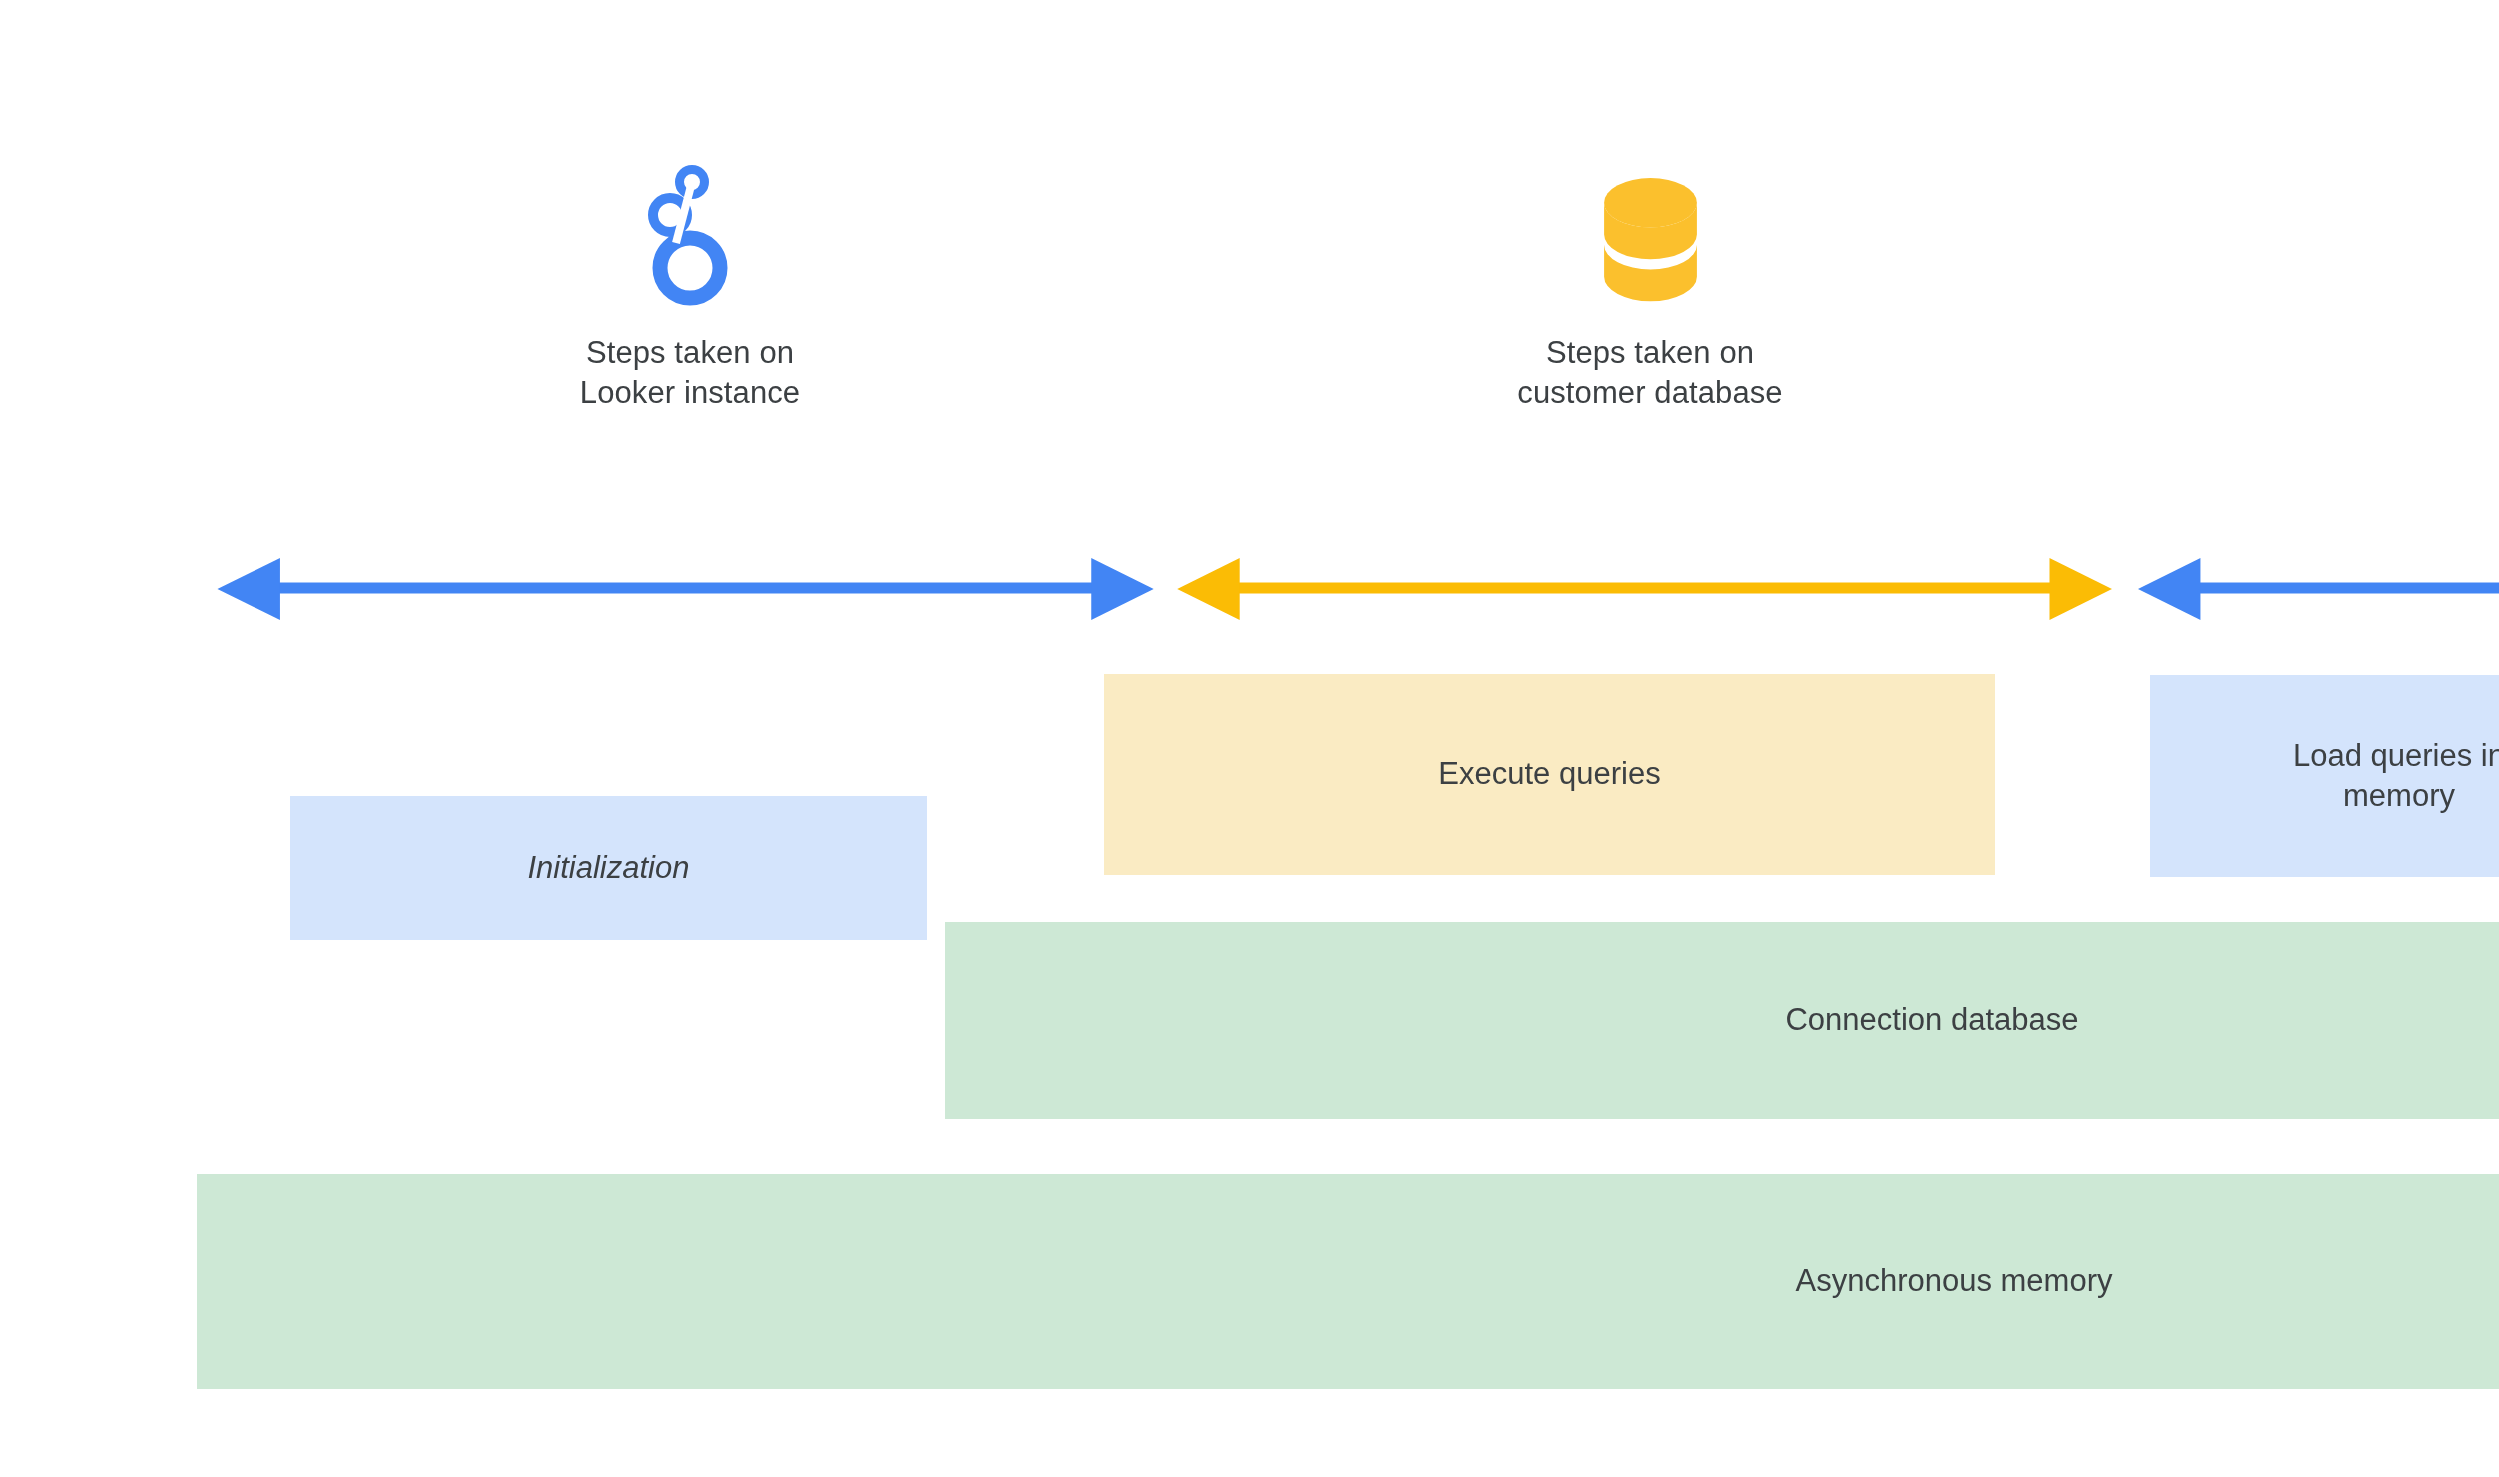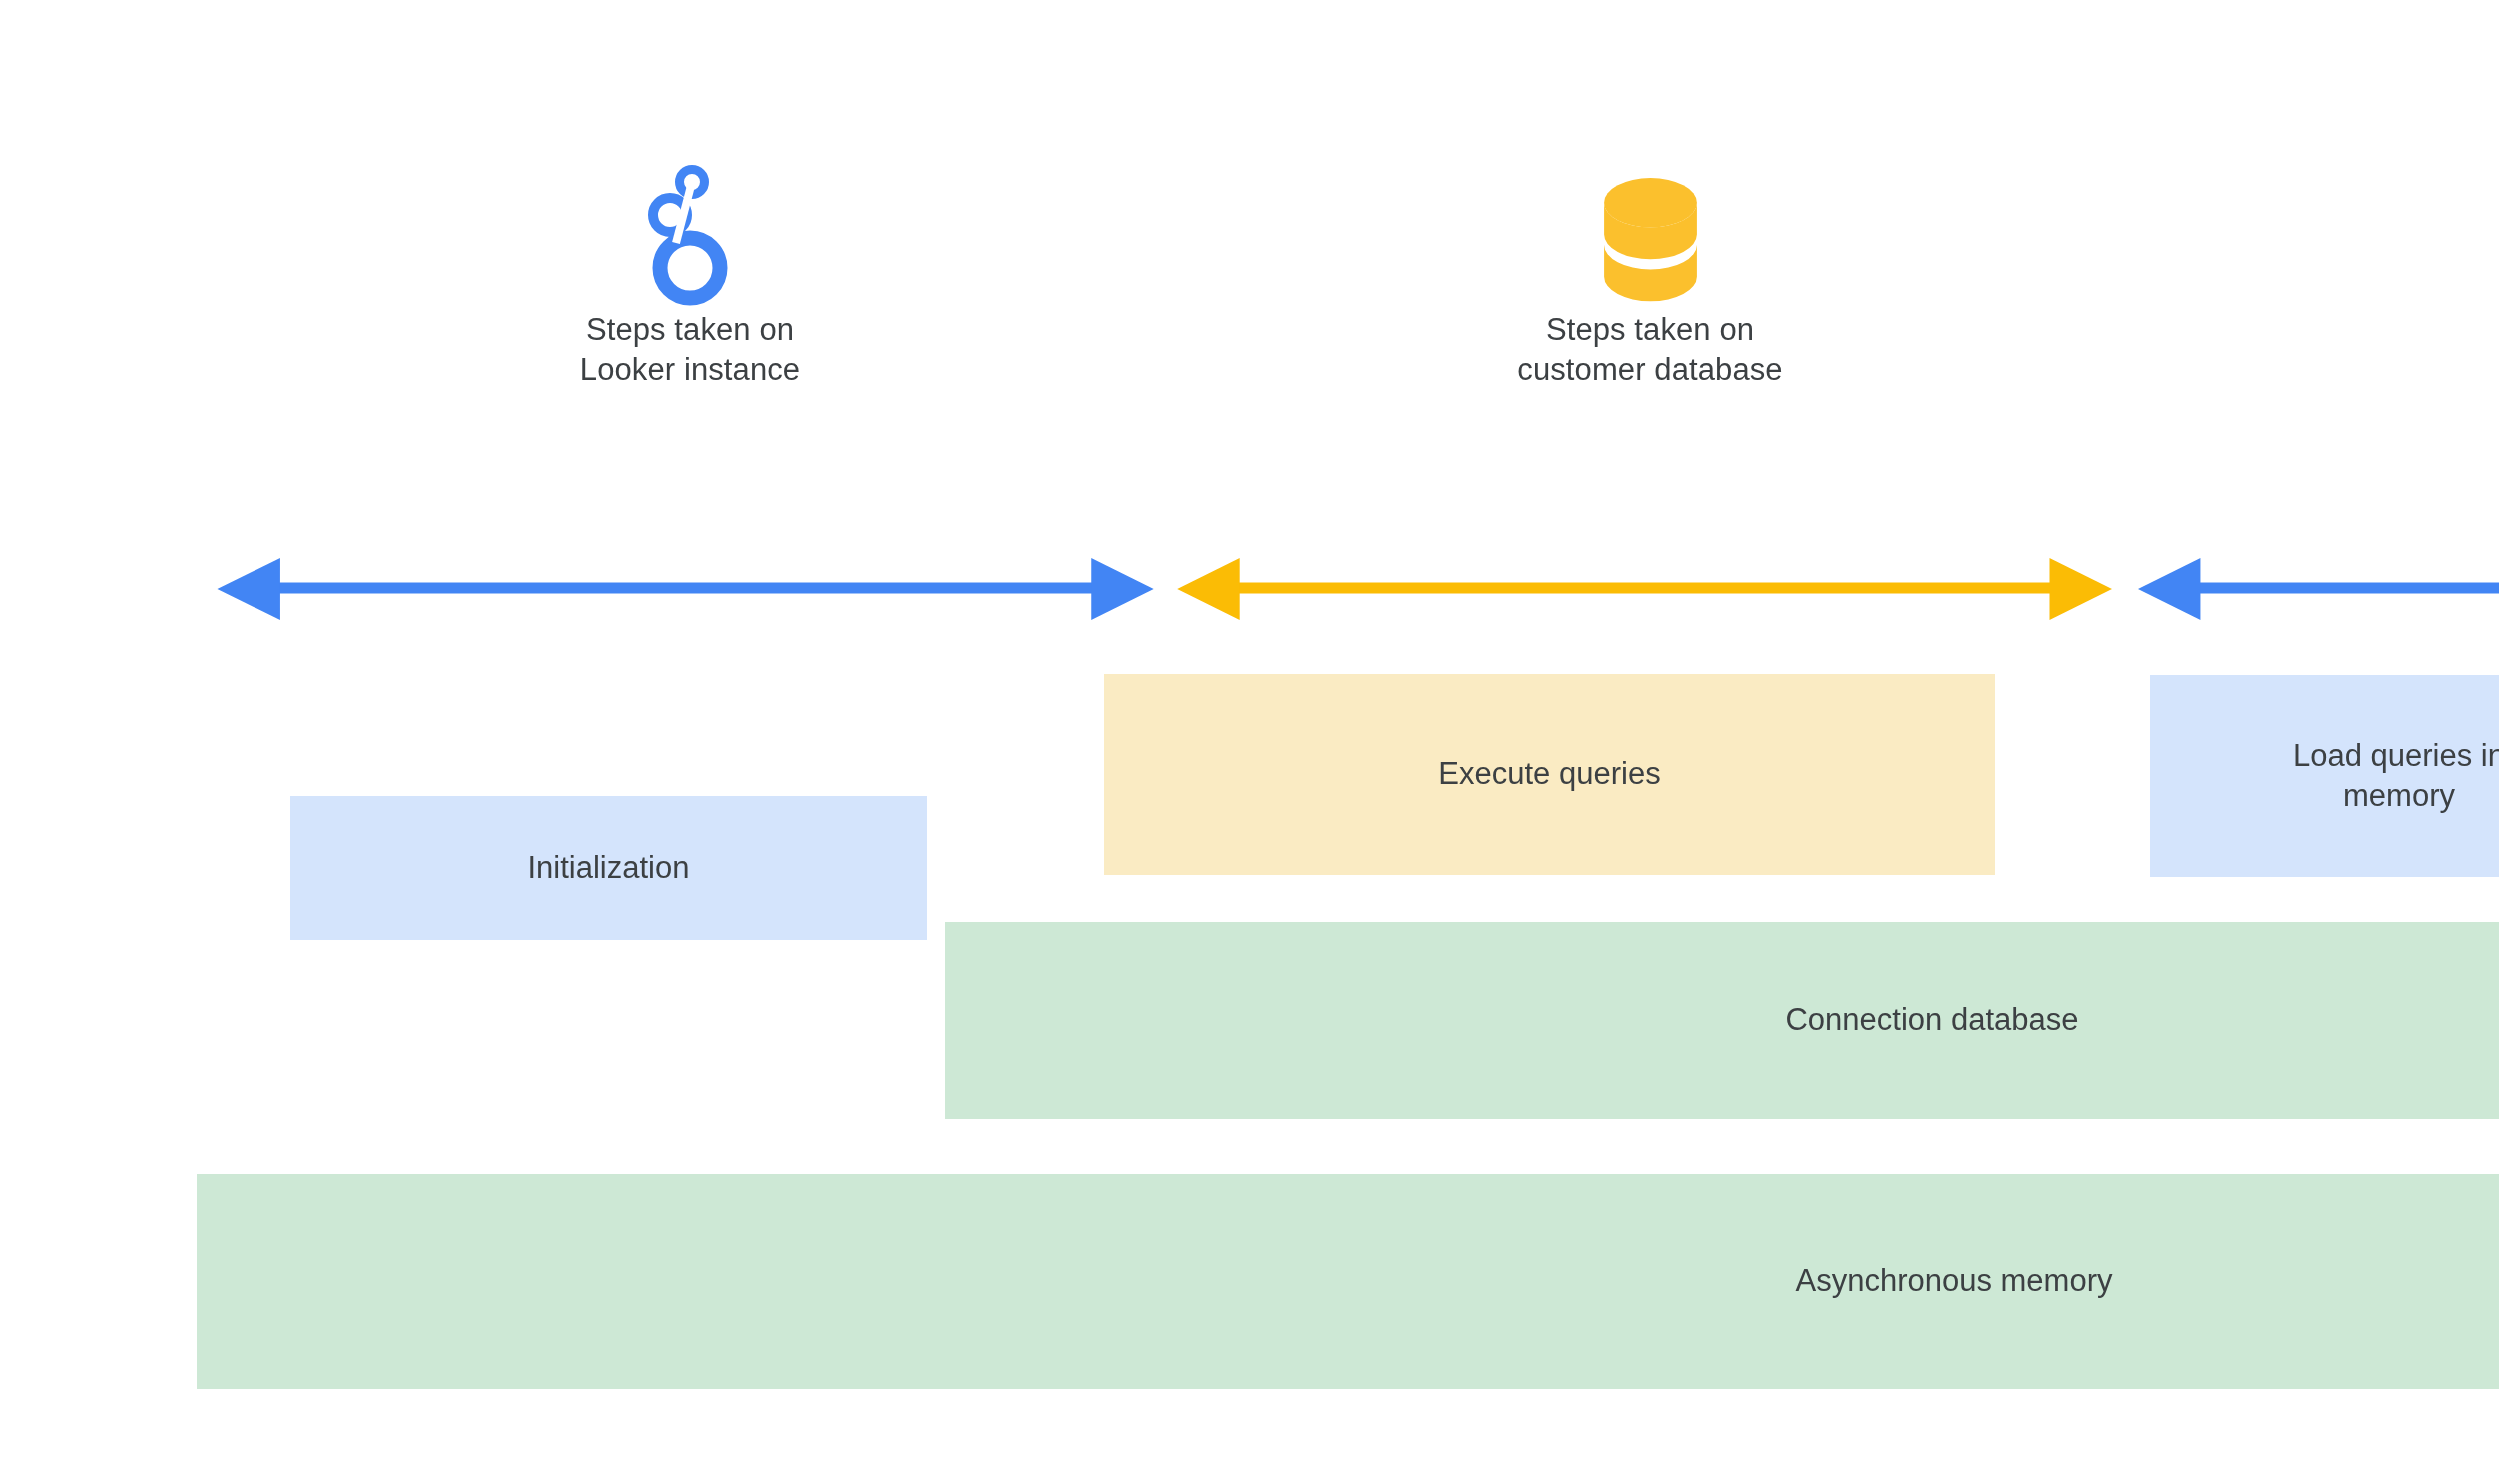--- a/index.html
+++ b/index.html
@@ -21,20 +21,21 @@
   
   .phase-head {
     position: absolute;
     text-align: center;
   }
   .phase-icon {
     display: block;
     margin: 0 auto;
   }
   .phase-caption {
+    margin-top: 23px;
     font-size: 31px;
     line-height: 1.28;
     color: #3c4043;
     white-space: pre-line;
     letter-spacing: 0.1px;
   }
 
   
   .arrow-band {
     position: absolute;
@@ -105,21 +106,21 @@
       <polygon points="4225,70 4100,8 4100,132" fill="#fbbc05"></polygon>
     </g>
 
     <g>
       <rect x="4387" y="57" width="3010" height="22" fill="#4285f4"></rect>
       <polygon points="4277,70 4402,8 4402,132" fill="#4285f4"></polygon>
       <polygon points="7510,70 7385,8 7385,132" fill="#4285f4"></polygon>
     </g>
   </svg>
 
-  <div class="box box-blue" style="left:290px; top:796px; width:637px; height:144px;">
+  <div class="box box-blue" style="left:290px; top:796px; width:637px; height:144px;font-style:italic;">
     <span>Initialization</span>
   </div>
 
   <div class="box box-yellow" style="left:1104px; top:674px; width:891px; height:201px;">
     <span>Execute queries</span>
   </div>
 
   <div class="box box-blue" style="left:2150px; top:675px; width:498px; height:202px;">
     <span>Load queries in
 memory</span>

